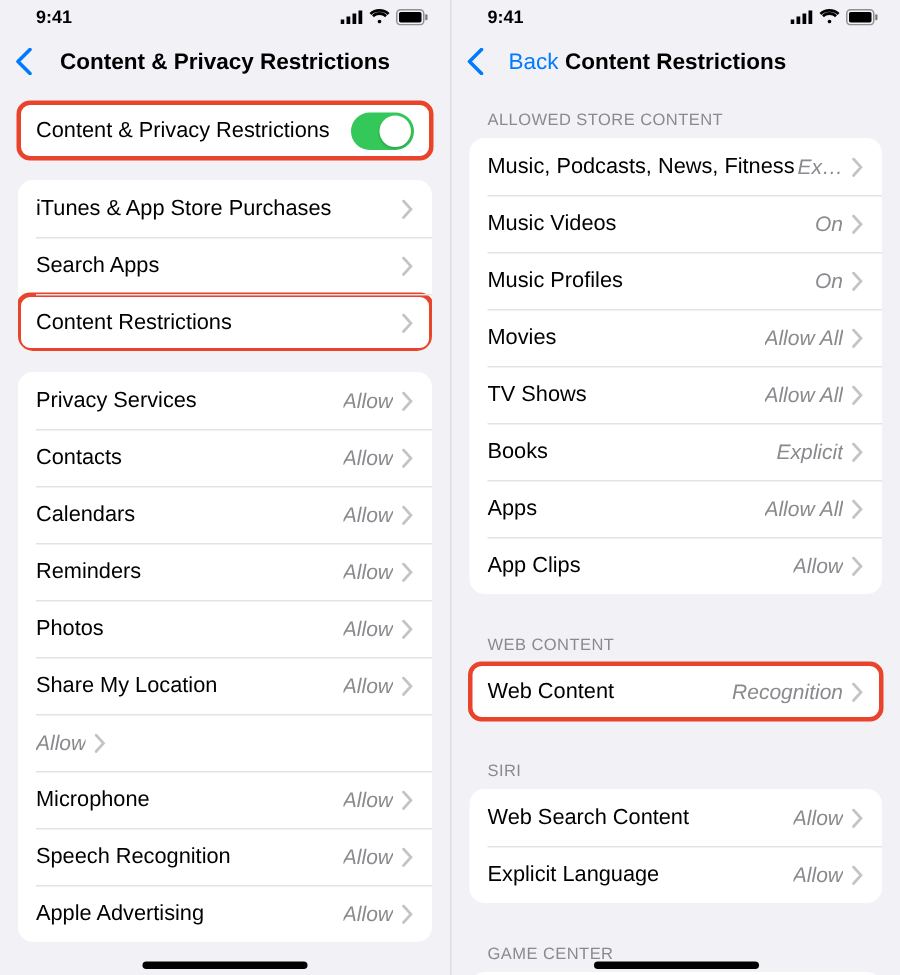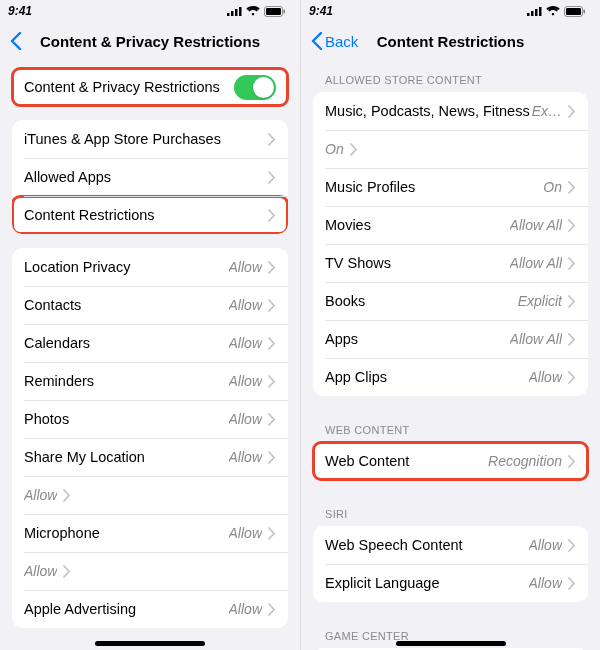--- a/index.html
+++ b/index.html
@@ -1,24 +1,24 @@
 <!DOCTYPE html>
 <html><head>
 <meta charset="utf-8">
 <style>
   * { box-sizing: border-box; margin: 0; padding: 0; }
   html, body { width: 600px; height: 650px; font-family: -apple-system, "Helvetica Neue", Arial, sans-serif; background:#fff; }
   .wrap { display:flex; width:600px; height:650px; }
   .pane { width:300px; height:650px; background:#f2f2f6; overflow:hidden; position:relative; }
   .pane + .pane { border-left:1px solid #ddd; }
-  .statusbar { height:22px; display:flex; align-items:center; justify-content:space-between; padding:0 14px 0 8px; font-size:12px; font-weight:600; color:#000;font-style:italic; }
+  .statusbar { height:22px; display:flex; align-items:center; justify-content:space-between; padding:0 14px 0 24px; font-size:12px; font-weight:600; color:#000; }
   .statusbar .icons { display:flex; gap:4px; align-items:center; }
   .statusbar svg { display:block; }
   .navbar { height:38px; display:flex; align-items:center; position:relative; padding:0 10px; }
-  .navbar .back { display:flex; align-items:flex-end; color:#007aff; font-size:15px; gap:2px; }
+  .navbar .back { display:flex; align-items:flex-end; color:#007aff; font-size:15px; gap:16px; }
   .navbar .title { position:absolute; left:0; right:0; text-align:center; font-size:15px; font-weight:600; color:#000; pointer-events:none; }
   .content { height:calc(650px - 60px); overflow:hidden; padding:0 12px; }
   .section-header { font-size:11px; letter-spacing:0.3px; color:#8a8a8e; padding:14px 12px 6px 12px; text-transform:uppercase; }
   .group { background:#fff; border-radius:10px; overflow:hidden; margin-bottom:14px; }
   .row { display:flex; align-items:center; min-height:38px; padding:0 12px; position:relative; font-size:14.5px; color:#000; }
   .row + .row::before { content:""; position:absolute; left:12px; right:0; top:0; height:1px; background:#e3e3e7; }
   .row .label { flex:1; white-space:nowrap; overflow:hidden; text-overflow:ellipsis; }
   .row .value { color:#8a8a8e; font-size:14px; margin-right:6px; white-space:nowrap; max-width:90px; overflow:hidden; text-overflow:ellipsis;font-style:italic; }
   .row .chev { color:#c4c4c8; }
   .highlight { outline:3px solid #e9432b; outline-offset:-2px; border-radius:8px; }
@@ -76,36 +76,36 @@
       </div>
 
       <div class="group">
         <div class="row">
           <span class="label">iTunes &amp; App Store Purchases</span>
           <svg class="chev" width="8" height="13" viewBox="0 0 8 13">
               <path d="M1 1l5 5.5L1 12" stroke="#c4c4c8" stroke-width="1.8" fill="none" stroke-linecap="round"></path>
             </svg>
         </div>
         <div class="row">
-          <span class="label">Allowed Apps</span>
+          <span class="label">Search Apps</span>
           <svg class="chev" width="8" height="13" viewBox="0 0 8 13">
               <path d="M1 1l5 5.5L1 12" stroke="#c4c4c8" stroke-width="1.8" fill="none" stroke-linecap="round"></path>
             </svg>
         </div>
         <div class="row highlight">
           <span class="label">Content Restrictions</span>
           <svg class="chev" width="8" height="13" viewBox="0 0 8 13">
               <path d="M1 1l5 5.5L1 12" stroke="#c4c4c8" stroke-width="1.8" fill="none" stroke-linecap="round"></path>
             </svg>
         </div>
       </div>
 
       <div class="group clipped-bottom">
         <div class="row">
-            <span class="label">Location Privacy</span>
+            <span class="label">Privacy Services</span>
             <span class="value">Allow</span>
             <svg class="chev" width="8" height="13" viewBox="0 0 8 13">
               <path d="M1 1l5 5.5L1 12" stroke="#c4c4c8" stroke-width="1.8" fill="none" stroke-linecap="round"></path>
             </svg>
           </div>
         <div class="row">
             <span class="label">Contacts</span>
             <span class="value">Allow</span>
             <svg class="chev" width="8" height="13" viewBox="0 0 8 13">
               <path d="M1 1l5 5.5L1 12" stroke="#c4c4c8" stroke-width="1.8" fill="none" stroke-linecap="round"></path>
@@ -146,20 +146,21 @@
             </svg>
           </div>
         <div class="row">
             <span class="label">Microphone</span>
             <span class="value">Allow</span>
             <svg class="chev" width="8" height="13" viewBox="0 0 8 13">
               <path d="M1 1l5 5.5L1 12" stroke="#c4c4c8" stroke-width="1.8" fill="none" stroke-linecap="round"></path>
             </svg>
           </div>
         <div class="row">
+            <span class="label">Speech Recognition</span>
             <span class="value">Allow</span>
             <svg class="chev" width="8" height="13" viewBox="0 0 8 13">
               <path d="M1 1l5 5.5L1 12" stroke="#c4c4c8" stroke-width="1.8" fill="none" stroke-linecap="round"></path>
             </svg>
           </div>
         <div class="row">
             <span class="label">Apple Advertising</span>
             <span class="value">Allow</span>
             <svg class="chev" width="8" height="13" viewBox="0 0 8 13">
               <path d="M1 1l5 5.5L1 12" stroke="#c4c4c8" stroke-width="1.8" fill="none" stroke-linecap="round"></path>
@@ -204,20 +205,21 @@
       <div class="section-header">ALLOWED STORE CONTENT</div>
       <div class="group">
         <div class="row">
             <span class="label">Music, Podcasts, News, Fitness</span>
             <span class="value">Ex…</span>
             <svg class="chev" width="8" height="13" viewBox="0 0 8 13">
               <path d="M1 1l5 5.5L1 12" stroke="#c4c4c8" stroke-width="1.8" fill="none" stroke-linecap="round"></path>
             </svg>
           </div>
         <div class="row">
+            <span class="label">Music Videos</span>
             <span class="value">On</span>
             <svg class="chev" width="8" height="13" viewBox="0 0 8 13">
               <path d="M1 1l5 5.5L1 12" stroke="#c4c4c8" stroke-width="1.8" fill="none" stroke-linecap="round"></path>
             </svg>
           </div>
         <div class="row">
             <span class="label">Music Profiles</span>
             <span class="value">On</span>
             <svg class="chev" width="8" height="13" viewBox="0 0 8 13">
               <path d="M1 1l5 5.5L1 12" stroke="#c4c4c8" stroke-width="1.8" fill="none" stroke-linecap="round"></path>
@@ -267,21 +269,21 @@
             <span class="value">Recognition</span>
             <svg class="chev" width="8" height="13" viewBox="0 0 8 13">
               <path d="M1 1l5 5.5L1 12" stroke="#c4c4c8" stroke-width="1.8" fill="none" stroke-linecap="round"></path>
             </svg>
           </div>
       </div>
 
       <div class="section-header">SIRI</div>
       <div class="group">
         <div class="row">
-            <span class="label">Web Speech Content</span>
+            <span class="label">Web Search Content</span>
             <span class="value">Allow</span>
             <svg class="chev" width="8" height="13" viewBox="0 0 8 13">
               <path d="M1 1l5 5.5L1 12" stroke="#c4c4c8" stroke-width="1.8" fill="none" stroke-linecap="round"></path>
             </svg>
           </div>
         <div class="row">
             <span class="label">Explicit Language</span>
             <span class="value">Allow</span>
             <svg class="chev" width="8" height="13" viewBox="0 0 8 13">
               <path d="M1 1l5 5.5L1 12" stroke="#c4c4c8" stroke-width="1.8" fill="none" stroke-linecap="round"></path>

